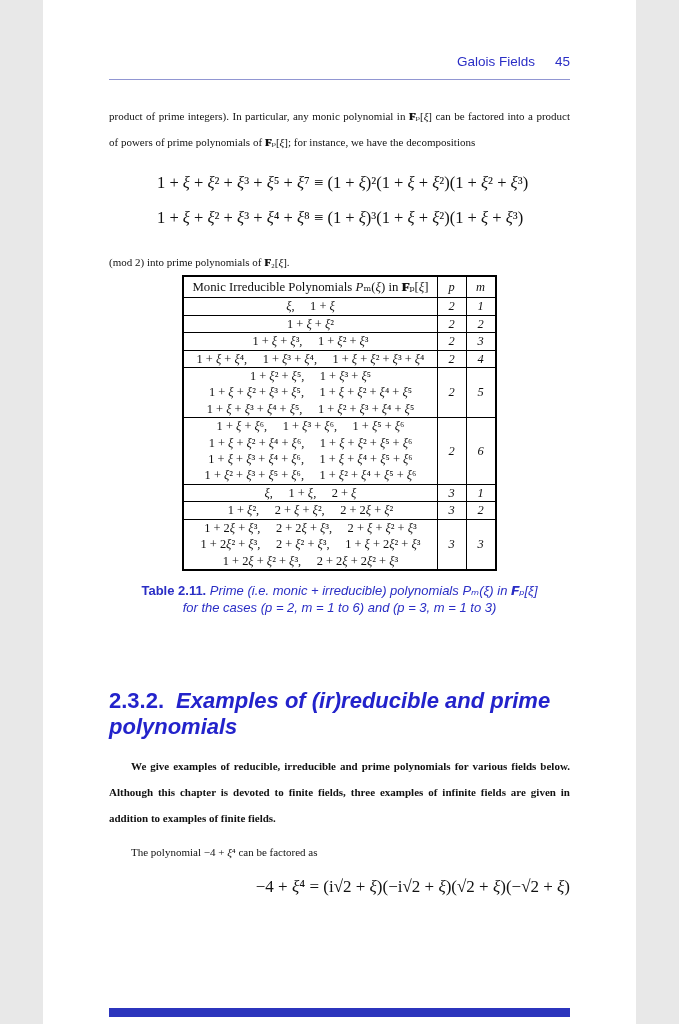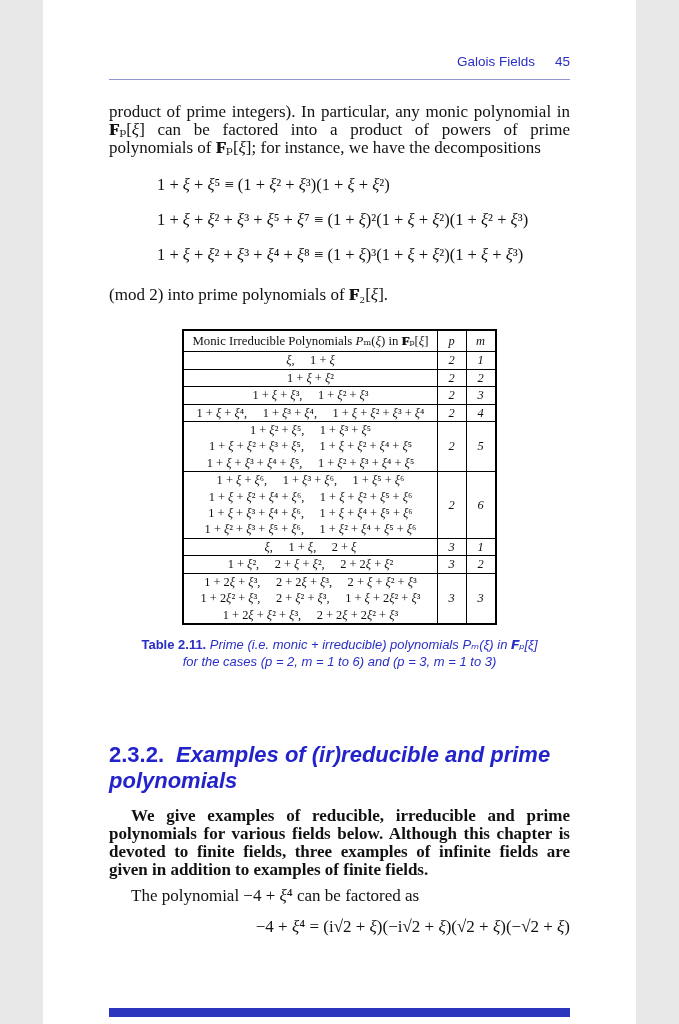--- a/index.html
+++ b/index.html
@@ -17,30 +17,30 @@
     position:absolute;top:54px;right:66px;
     font-family:"Liberation Sans","DejaVu Sans",sans-serif;
     font-size:13.5px;color:#2a2ec5;
   }
   .runhead .pageno{margin-left:20px;}
   .headrule{
     position:absolute;top:79px;left:66px;right:66px;height:1px;
     background:#9196d2;
   }
   .content{padding:103px 66px 0 66px;}
-  p{margin:0;font-size:17px;line-height:18px;text-align:justify;}
+  p{margin:0;font-size:11px;line-height:26px;text-align:justify;}
   .eqblock{margin:16px 0 0 48px;}
   .eqline{font-size:16.5px;line-height:24px;margin-bottom:11px;text-align:left;}
   .modline{margin-top:19px;}
   
   i{font-style:italic;}
   .us{font-style:normal;}
   .bb{font-weight:bold;text-shadow:0.6px 0 0 currentColor;}
   
-  .tblwrap{margin-top:25px;display:flex;justify-content:center;}
+  .tblwrap{display:flex;justify-content:center;}
   table.poly{
     border-collapse:collapse;
     font-size:12.4px;line-height:16.4px;
   }
   table.poly td,table.poly th{
     border:1px solid #000;
     padding:0 5px;
     text-align:center;
     font-weight:normal;
     white-space:nowrap;
@@ -90,21 +90,20 @@
   <div class="runhead">
     <span>Galois Fields</span><span class="pageno">45</span>
   </div>
   <div class="headrule"></div>
 
   <div class="content">
 
     <p>product of prime integers). In particular, any monic polynomial in <span class="bb">F</span>ₚ[<i>ξ</i>] can be factored into a product of powers of prime polynomials of <span class="bb">F</span>ₚ[<i>ξ</i>]; for instance, we have the decompositions</p>
 
     <div class="eqblock">
-      <div class="eqline">1 + <i>ξ</i> + <i>ξ</i>⁵ ≡ (1 + <i>ξ</i>² + <i>ξ</i>³)(1 + <i>ξ</i> + <i>ξ</i>²)</div>
       <div class="eqline">1 + <i>ξ</i> + <i>ξ</i>² + <i>ξ</i>³ + <i>ξ</i>⁵ + <i>ξ</i>⁷ ≡ (1 + <i>ξ</i>)²(1 + <i>ξ</i> + <i>ξ</i>²)(1 + <i>ξ</i>² + <i>ξ</i>³)</div>
       <div class="eqline">1 + <i>ξ</i> + <i>ξ</i>² + <i>ξ</i>³ + <i>ξ</i>⁴ + <i>ξ</i>⁸ ≡ (1 + <i>ξ</i>)³(1 + <i>ξ</i> + <i>ξ</i>²)(1 + <i>ξ</i> + <i>ξ</i>³)</div>
     </div>
 
     <p class="modline">(mod 2) into prime polynomials of <span class="bb">F</span>₂[<i>ξ</i>].</p>
 
     <div class="tblwrap">
       <table class="poly">
         <thead>
           <tr>

